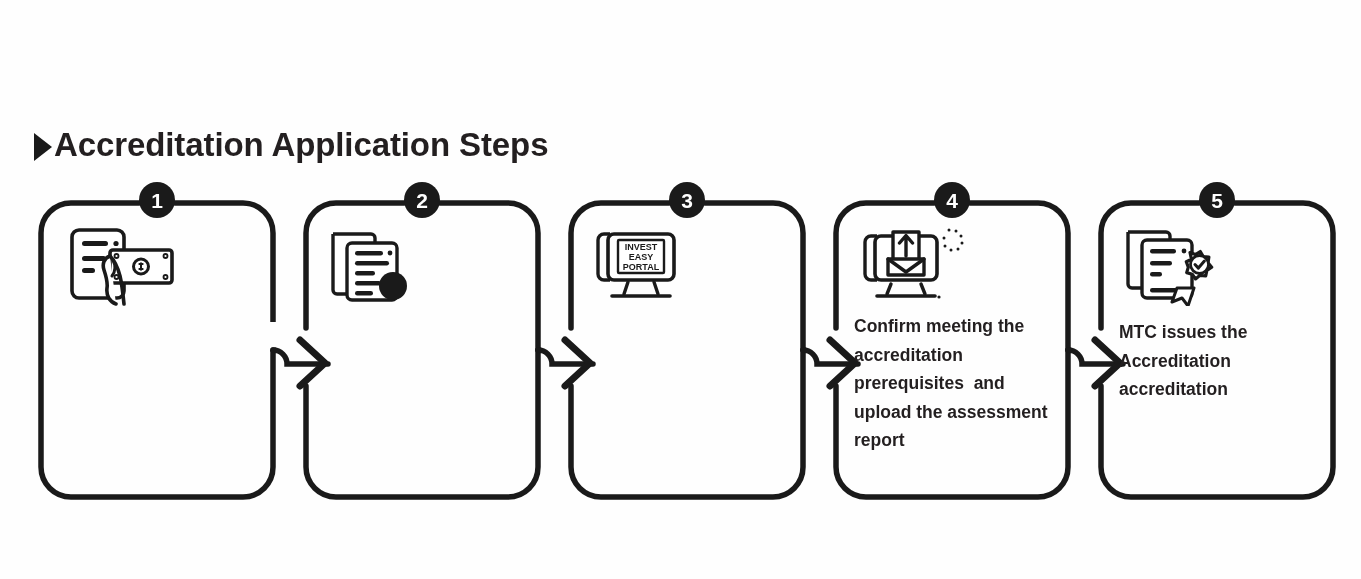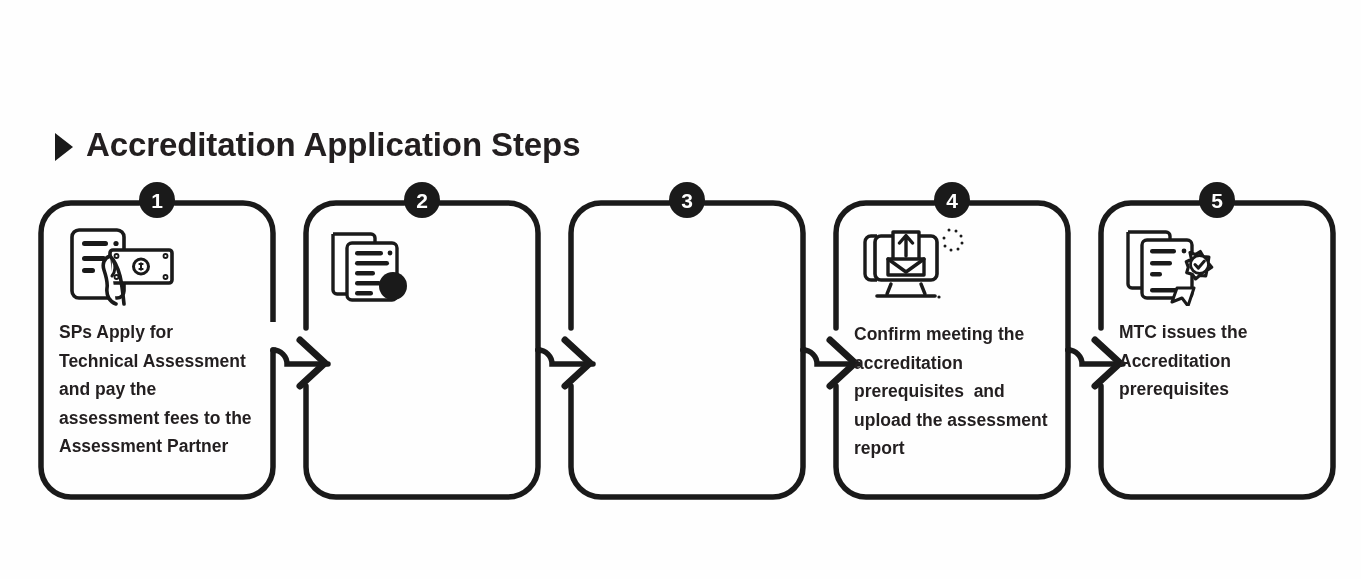--- a/index.html
+++ b/index.html
@@ -22,22 +22,21 @@
     background: #fefefe;
   }
 
   
   .title-row {
     position: absolute;
     left: 34px;
     top: 126px;
     display: flex;
     align-items: center;
-    gap: 13px;
-    margin-left: 21px;
+    gap: 2px;
   }
   .title-bullet {
     width: 0;
     height: 0;
     border-left: 18px solid #1a1a1a;
     border-top: 14px solid transparent;
     border-bottom: 14px solid transparent;
     margin-top: 3px;
   }
   .title-text {
@@ -103,21 +102,21 @@
     position: absolute;
     left: 21px;
     top: 118px;
     width: 196px;
     font-size: 17.5px;
     font-weight: bold;
     line-height: 1.63;
     color: #231f20;
     white-space: pre-wrap;
   }
-  .step-text.compact { top: 112px; margin-top: 8px; }
+  .step-text.compact { top: 112px; }
 
   
   .connector {
     position: absolute;
     top: 200px;
     width: 70px;
     height: 300px;
     pointer-events: none;
   }
   .connector svg { display: block; }
@@ -156,21 +155,20 @@
           <path d="M83 36.5 v8 M80.6 38 h4.8 M80.6 43 h4.8" stroke="#1a1a1a" stroke-width="2"></path>
           <circle cx="58.5" cy="30" r="2" stroke="#1a1a1a" stroke-width="1.8" fill="none"></circle>
           <circle cx="107.5" cy="30" r="2" stroke="#1a1a1a" stroke-width="1.8" fill="none"></circle>
           <circle cx="58.5" cy="51" r="2" stroke="#1a1a1a" stroke-width="1.8" fill="none"></circle>
           <circle cx="107.5" cy="51" r="2" stroke="#1a1a1a" stroke-width="1.8" fill="none"></circle>
           <path d="M52 30 C46 32 44 38 46 44 C48 50 50 56 49 62 C48 70 52 76 58 78" stroke="#1a1a1a" stroke-width="3.6" fill="#fff" stroke-linecap="round"></path>
           <path d="M52 30 C56 34 60 42 62 50 C64 58 65 68 66 78" stroke="#1a1a1a" stroke-width="3.6" fill="none" stroke-linecap="round"></path>
           <path d="M55 34 C58 40 57 46 54 50" stroke="#1a1a1a" stroke-width="3" fill="none" stroke-linecap="round"></path>
         </svg>
       </div>
-      <div class="step-text">SPs Apply for Technical Assessment and pay the assessment fees to the Assessment Partner</div>
     </div>
 
     <div class="connector" style="left:270px">
       <svg width="70" height="300" viewBox="0 0 70 300" fill="none">
         <path d="M3 150 A14 14 0 0 1 17 164 H58" stroke="#1a1a1a" stroke-width="5.5" fill="none" stroke-linecap="round"></path>
         <path d="M30 140 L55 163 L30 186" stroke="#1a1a1a" stroke-width="7" fill="none" stroke-linecap="round" stroke-linejoin="round"></path>
       </svg>
     </div>
 
     <div class="step" style="left:303px">
@@ -207,20 +205,32 @@
 
     <div class="step" style="left:568px">
       <div class="step-card">
         <svg width="238" height="300" viewBox="0 0 238 300" fill="none">
           <path d="M101 3 H33 A30 30 0 0 0 3 33 V128" stroke="#1a1a1a" stroke-width="5.5" stroke-linecap="round" fill="none"></path>
           <path d="M3 186 V267 A30 30 0 0 0 33 297 H205 A30 30 0 0 0 235 267 V33 A30 30 0 0 0 205 3 H137" stroke="#1a1a1a" stroke-width="5.5" stroke-linecap="round" fill="none"></path>
           <path d="M235 150 A14 14 0 0 1 249 164" stroke="#1a1a1a" stroke-width="5.5" fill="none" stroke-linecap="round"></path>
         </svg>
       </div>
       <div class="step-badge">3</div>
+      <div class="step-icon">
+        <svg width="120" height="80" viewBox="0 0 120 80" fill="none">
+          <path d="M22 8 h-6 a6 6 0 0 0 -6 6 v34 a6 6 0 0 0 6 6 h6" stroke="#1a1a1a" stroke-width="3.4" fill="#fff" stroke-linejoin="round"></path>
+          <rect x="20" y="8" width="66" height="46" rx="6" stroke="#1a1a1a" stroke-width="3.6" fill="#fff"></rect>
+          <rect x="30" y="14" width="46" height="33" rx="1" stroke="#1a1a1a" stroke-width="2.4" fill="#fff"></rect>
+          <text x="53" y="24" text-anchor="middle" font-family="'Liberation Sans', sans-serif" font-size="9" font-weight="bold" fill="#1a1a1a">INVEST</text>
+          <text x="53" y="34" text-anchor="middle" font-family="'Liberation Sans', sans-serif" font-size="9" font-weight="bold" fill="#1a1a1a">EASY</text>
+          <text x="53" y="44" text-anchor="middle" font-family="'Liberation Sans', sans-serif" font-size="9" font-weight="bold" fill="#1a1a1a">PORTAL</text>
+          <path d="M40 56 L36 68 M66 56 L70 68" stroke="#1a1a1a" stroke-width="3.4" stroke-linecap="round"></path>
+          <path d="M24 70 h58" stroke="#1a1a1a" stroke-width="3.6" stroke-linecap="round"></path>
+        </svg>
+      </div>
     </div>
 
     <div class="connector" style="left:800px">
       <svg width="70" height="300" viewBox="0 0 70 300" fill="none">
         <path d="M3 150 A14 14 0 0 1 17 164 H58" stroke="#1a1a1a" stroke-width="5.5" fill="none" stroke-linecap="round"></path>
         <path d="M30 140 L55 163 L30 186" stroke="#1a1a1a" stroke-width="7" fill="none" stroke-linecap="round" stroke-linejoin="round"></path>
       </svg>
     </div>
 
     <div class="step" style="left:833px">
@@ -282,17 +292,17 @@
           <circle cx="66" cy="25" r="2.4" fill="#1a1a1a"></circle>
           <rect x="32" y="35" width="22" height="4.4" rx="2.2" fill="#1a1a1a"></rect>
           <rect x="32" y="46" width="12" height="4.4" rx="2.2" fill="#1a1a1a"></rect>
           <rect x="32" y="62" width="30" height="4.4" rx="2.2" fill="#1a1a1a"></rect>
           <path d="M59 62 l-5 14 l10 -4 l6 8 l6 -18 z" fill="#fff" stroke="#1a1a1a" stroke-width="3" stroke-linejoin="round"></path>
           <path d="M72 26.5 l5.4 2.1 l4.9 -3.1 l2.9 5 l5.7 0.6 l-0.9 5.7 l3.7 4.4 l-4.8 3.2 l-1.2 5.6 l-5.7 -0.7 l-4.5 3.6 l-3.3 -4.7 l-5.5 -1.6 l1.6 -5.5 l-2 -5.4 l5.2 -2.4 z" fill="#fff" stroke="#1a1a1a" stroke-width="3.2" stroke-linejoin="round"></path>
           <circle cx="81.5" cy="38.5" r="9" stroke="#1a1a1a" stroke-width="2.8" fill="#fff"></circle>
           <path d="M77 38.5 l3.4 3.6 l6 -7" stroke="#1a1a1a" stroke-width="3" fill="none" stroke-linecap="round" stroke-linejoin="round"></path>
         </svg>
       </div>
-      <div class="step-text">MTC issues the Accreditation prerequisites</div>
+      <div class="step-text">MTC issues the Accreditation accreditation</div>
     </div>
 
   </div>
 </div>
 
 </body></html>

